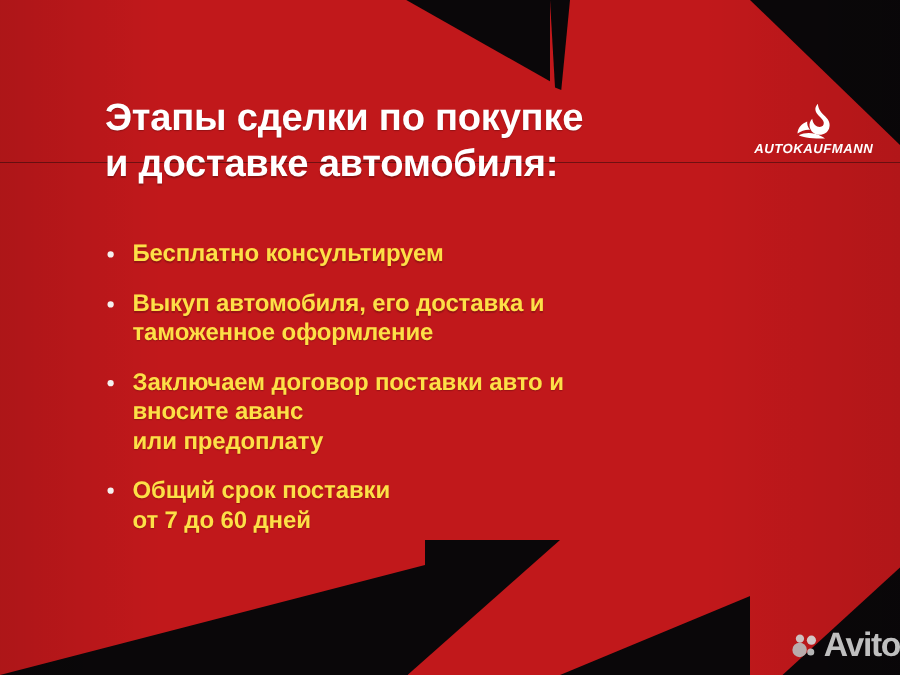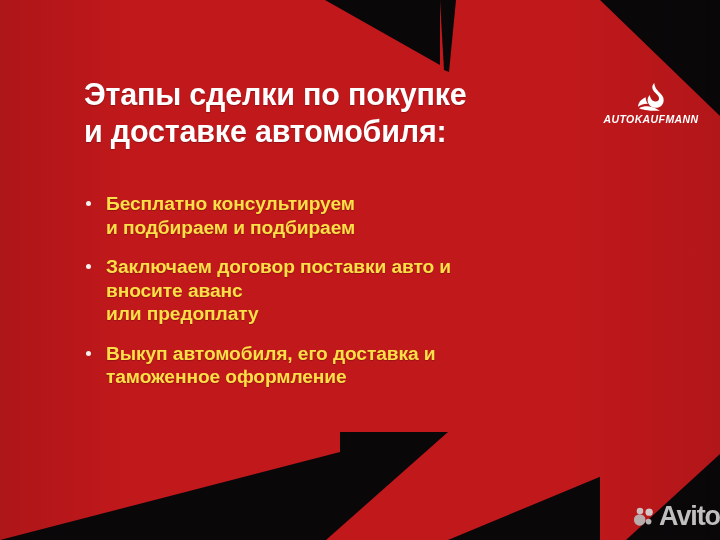--- a/index.html
+++ b/index.html
@@ -202,36 +202,40 @@
         <path d="M10 52.5 C18 48.5 27 47.5 35.5 50 C43 52 49 55.5 52 57.5 C42 58 31 57.5 22 56 C17 55 13 54 10 52.5 Z" fill="#ffffff"></path>
       </svg>
       <span id="brand-word">AUTOKAUFMANN</span>
     </div>
 
     <div id="bullets">
 
       <div class="bullet">
         <span class="bullet-dot"></span>
         <span class="bl-line">Бесплатно консультируем</span>
-        <span class="bl-line">и подбираем и подбираем</span>
+      </div>
+
+      <div class="bullet">
+        <span class="bullet-dot"></span>
+        <span class="bl-line">Выкуп автомобиля, его доставка и</span>
+        <span class="bl-line">таможенное оформление</span>
       </div>
 
       <div class="bullet">
         <span class="bullet-dot"></span>
         <span class="bl-line">Заключаем договор поставки авто и</span>
         <span class="bl-line">вносите аванс</span>
         <span class="bl-line">или предоплату</span>
       </div>
 
       <div class="bullet">
         <span class="bullet-dot"></span>
-        <span class="bl-line">Выкуп автомобиля, его доставка и</span>
-        <span class="bl-line">таможенное оформление</span>
-      </div>
-
+        <span class="bl-line">Общий срок поставки</span>
+        <span class="bl-line">от 7 до 60 дней</span>
+      </div>
 
     </div>
 
     <div id="watermark">
       <svg id="wm-mark" viewBox="0 0 24 24" aria-hidden="true">
         <circle cx="7.3" cy="15.2" r="6.3" fill="#b9b9b9"></circle>
         <circle cx="7.6" cy="5.4" r="3.6" fill="#cfcfcf"></circle>
         <circle cx="17.6" cy="6.7" r="4.0" fill="#d6d6d6"></circle>
         <circle cx="17.0" cy="17.0" r="3.1" fill="#c4c4c4"></circle>
       </svg>

